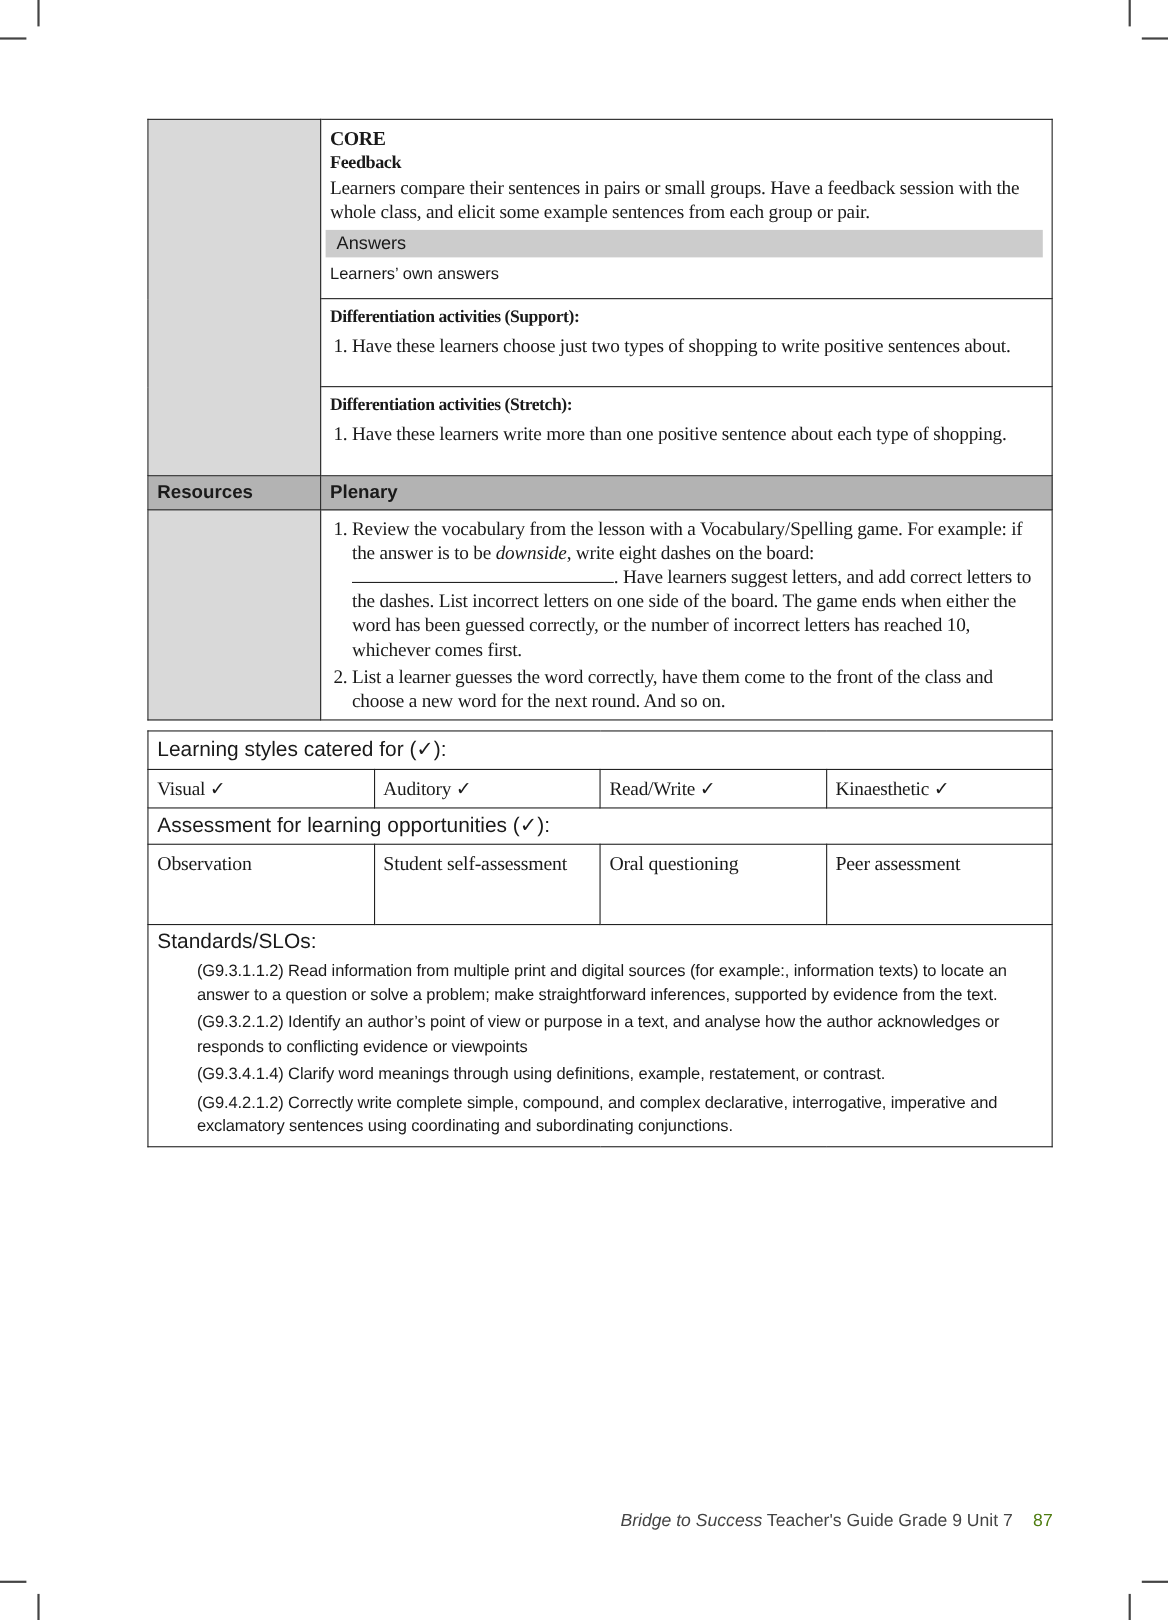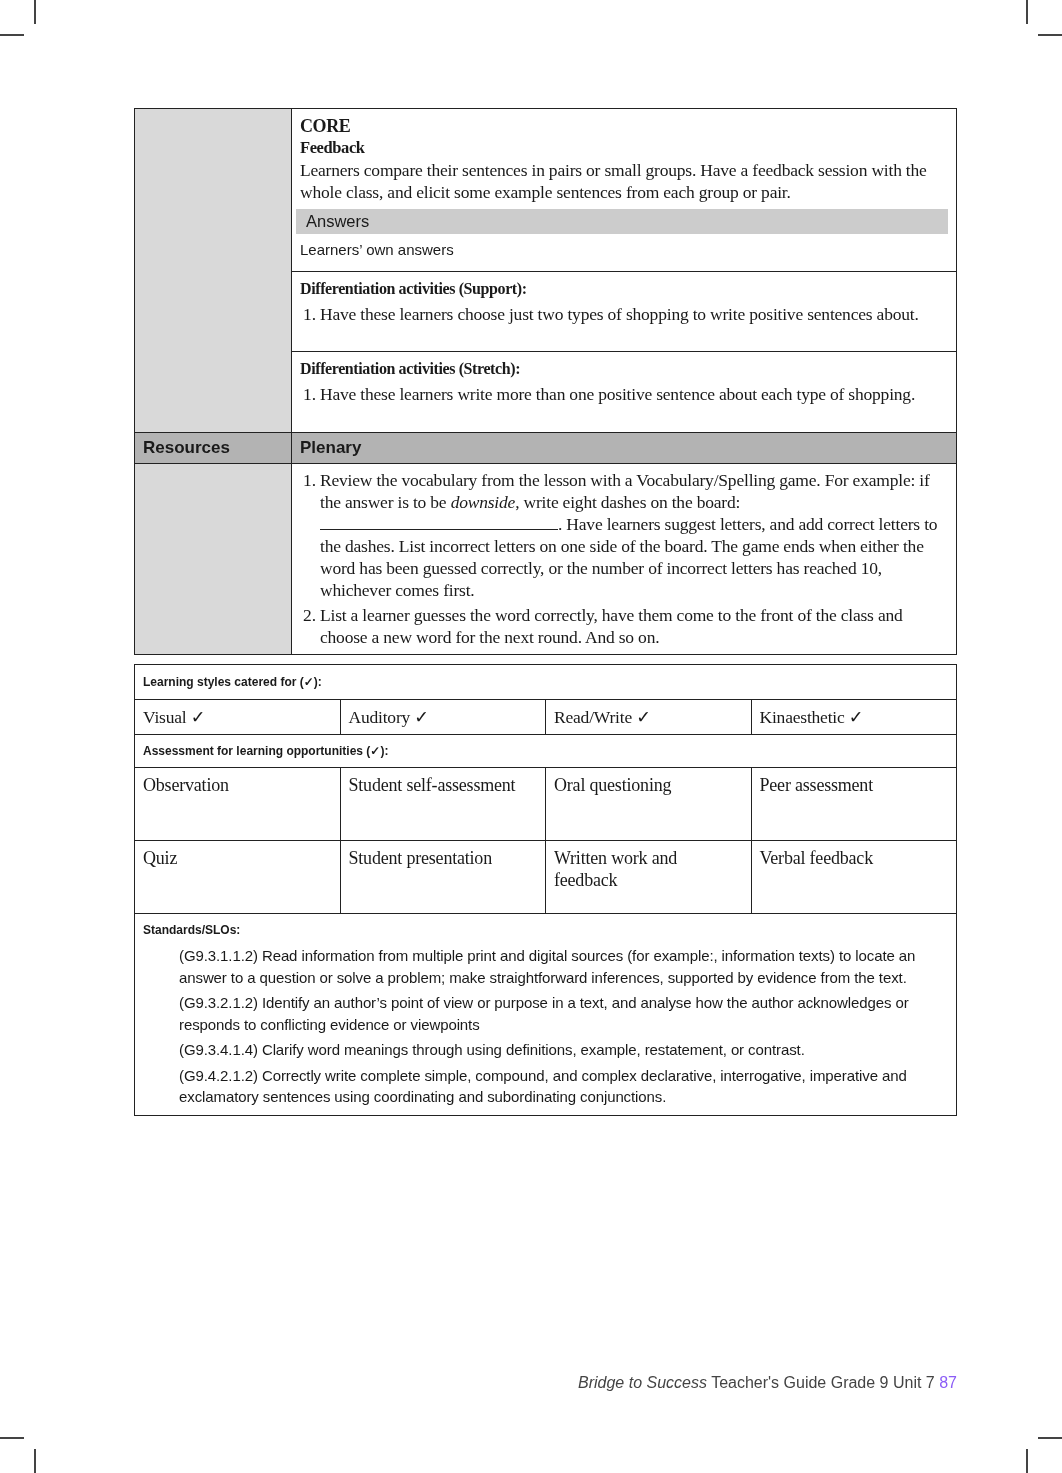--- a/index.html
+++ b/index.html
@@ -20,29 +20,29 @@
   ol.items { margin:0; padding:0 0 0 20px; font-family:"Liberation Serif", serif; font-size:17.5px; line-height:22px; letter-spacing:-0.2px; }
   ol.items li { padding-left:0; }
 
   .gray-header td { background:#b3b3b3 !important; }
   .hdr-text { font-family:"Liberation Sans", sans-serif; font-weight:bold; font-size:17px; padding:5px 8px; line-height:20px; }
 
   .blank-line { display:inline-block; width:238px; border-bottom:1.2px solid #222; height:12px; vertical-align:baseline; }
 
   table.grid { position:absolute; left:134px; width:823px; border-collapse:collapse; table-layout:fixed; }
   table.grid td { border:1.5px solid #222; vertical-align:top; }
-  .sec-title { font-family:"Liberation Sans", sans-serif; font-weight:bold; font-size:12px; padding:6px 7px; line-height:22px; }
+  .sec-title { font-family:"Liberation Sans", sans-serif; font-weight:normal; font-size:19px; padding:6px 7px; line-height:22px; }
   .ls-cell { font-family:"Liberation Serif", serif; font-size:17.5px; padding:5px 7px; line-height:22px; letter-spacing:-0.2px; }
   .as-cell { font-family:"Liberation Serif", serif; font-size:18px; padding:5px 7px; line-height:22px; height:60px; letter-spacing:-0.2px; }
 
   .std-item { font-family:"Liberation Sans", sans-serif; font-size:15px; line-height:21.5px; padding:0 7px; margin-bottom:4px; letter-spacing:-0.1px;margin-left:36px; }
 
   .footer { position:absolute; right:105px; top:1374px; font-family:"Liberation Sans", sans-serif; font-size:16px; color:#444; }
   .footer .title-it { font-style:italic;margin-left:12px; }
-  .footer .page { color:#8b5cf6; }
+  .footer .page { color:#4d7c0f; margin-left:14px; }
 </style>
 </head>
 <body>
 
 <div class="crop" style="left:34px;top:0;width:2px;height:24px;"></div>
 <div class="crop" style="left:0;top:34px;width:24px;height:2px;"></div>
 <div class="crop" style="left:1026px;top:0;width:2px;height:24px;"></div>
 <div class="crop" style="left:1038px;top:34px;width:24px;height:2px;"></div>
 <div class="crop" style="left:34px;top:1449px;width:2px;height:24px;"></div>
 <div class="crop" style="left:0;top:1437px;width:24px;height:2px;"></div>
@@ -141,34 +141,20 @@
           <div class="as-cell">Student self-assessment</div>
         </td>
     <td>
           <div class="as-cell">Oral questioning</div>
         </td>
     <td>
           <div class="as-cell">Peer assessment</div>
         </td>
   </tr>
   <tr>
-    <td>
-          <div class="as-cell">Quiz</div>
-        </td>
-    <td>
-          <div class="as-cell">Student presentation</div>
-        </td>
-    <td>
-          <div class="as-cell" style="padding-right:20px;">Written work and feedback</div>
-        </td>
-    <td>
-          <div class="as-cell">Verbal feedback</div>
-        </td>
-  </tr>
-  <tr>
     <td colspan="4" style="padding-bottom:3px;">
       <div class="sec-title" style="padding:4px 7px 4px 7px;">Standards/SLOs:</div>
       <div class="std-item">(G9.3.1.1.2) Read information from multiple print and digital sources (for example:, information texts) to locate an answer to a question or solve a problem; make straightforward inferences, supported by evidence from the text.</div>
       <div class="std-item">(G9.3.2.1.2) Identify an author’s point of view or purpose in a text, and analyse how the author acknowledges or responds to conflicting evidence or viewpoints</div>
       <div class="std-item">(G9.3.4.1.4) Clarify word meanings through using definitions, example, restatement, or contrast.</div>
       <div class="std-item">(G9.4.2.1.2) Correctly write complete simple, compound, and complex declarative, interrogative, imperative and exclamatory sentences using coordinating and subordinating conjunctions.</div>
     </td>
   </tr>
 </tbody>
   </table>

